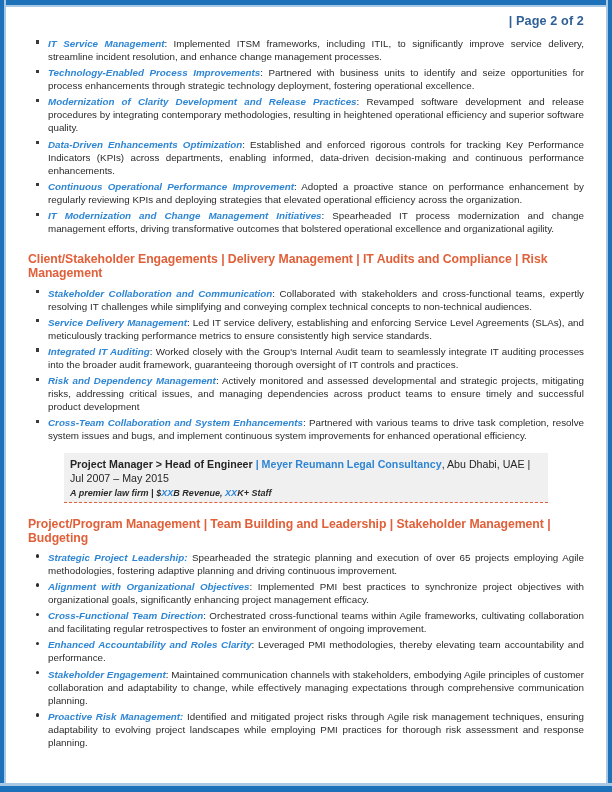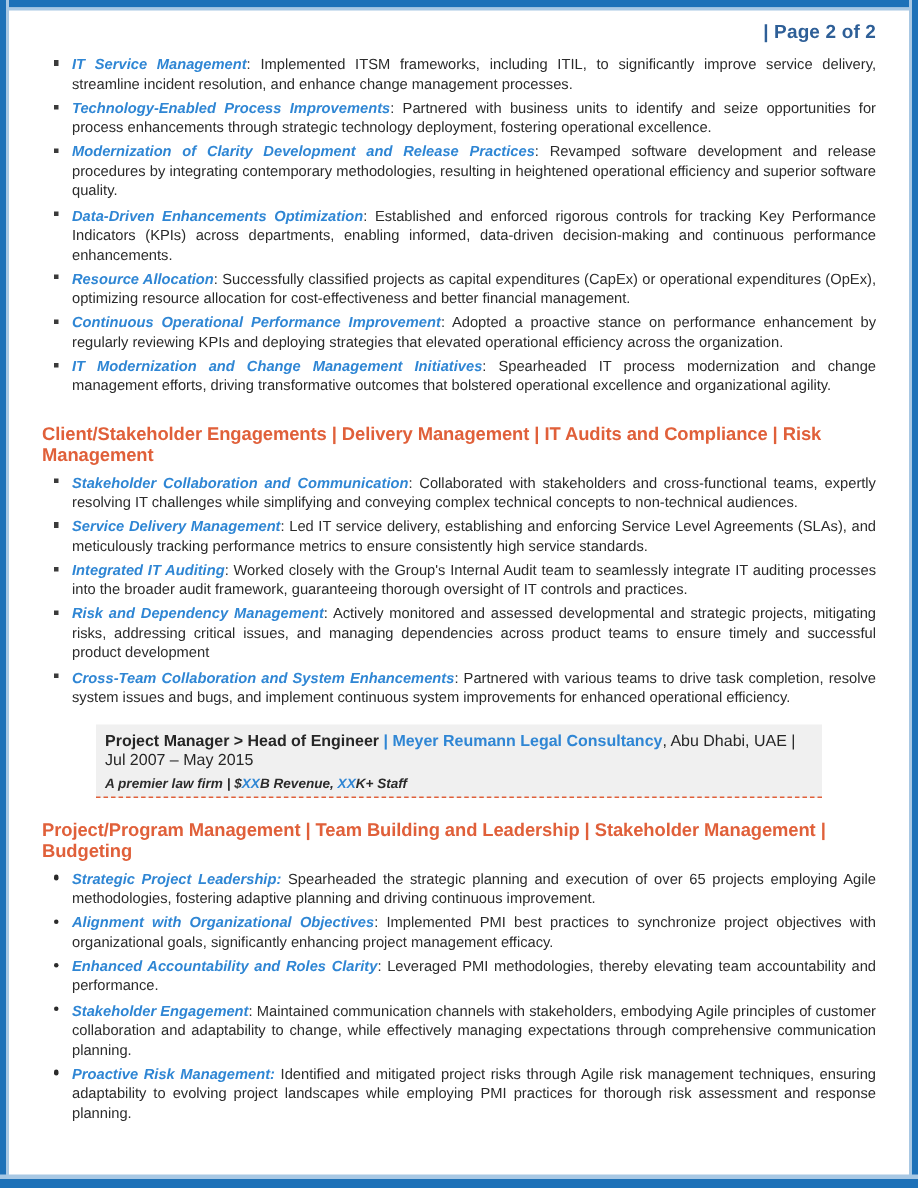--- a/index.html
+++ b/index.html
@@ -174,21 +174,20 @@
 
   <div class="content">
 
     <div class="page-num">| Page 2 of 2</div>
 
     <ul class="bullets" id="sec0-list">
         <li><span class="mk"></span><span class="lead">IT Service Management</span><span>: Implemented ITSM frameworks, including ITIL, to significantly improve service delivery, streamline incident resolution, and enhance change management processes.</span></li>
         <li><span class="mk"></span><span class="lead">Technology-Enabled Process Improvements</span><span>: Partnered with business units to identify and seize opportunities for process enhancements through strategic technology deployment, fostering operational excellence.</span></li>
         <li><span class="mk"></span><span class="lead">Modernization of Clarity Development and Release Practices</span><span>: Revamped software development and release procedures by integrating contemporary methodologies, resulting in heightened operational efficiency and superior software quality.</span></li>
         <li><span class="mk"></span><span class="lead">Data-Driven Enhancements Optimization</span><span>: Established and enforced rigorous controls for tracking Key Performance Indicators (KPIs) across departments, enabling informed, data-driven decision-making and continuous performance enhancements.</span></li>
-        <li><span class="mk"></span><span class="lead">Resource Allocation</span><span>: Successfully classified projects as capital expenditures (CapEx) or operational expenditures (OpEx), optimizing resource allocation for cost-effectiveness and better financial management.</span></li>
         <li><span class="mk"></span><span class="lead">Continuous Operational Performance Improvement</span><span>: Adopted a proactive stance on performance enhancement by regularly reviewing KPIs and deploying strategies that elevated operational efficiency across the organization.</span></li>
         <li><span class="mk"></span><span class="lead">IT Modernization and Change Management Initiatives</span><span>: Spearheaded IT process modernization and change management efforts, driving transformative outcomes that bolstered operational excellence and organizational agility.</span></li>
       </ul>
 
     <div class="sec-gap"></div>
 
     <div class="sec-head">Client/Stakeholder Engagements | Delivery Management | IT Audits and Compliance | Risk Management</div>
     <ul class="bullets" id="sec1-list">
         <li><span class="mk"></span><span class="lead">Stakeholder Collaboration and Communication</span><span>: Collaborated with stakeholders and cross-functional teams, expertly resolving IT challenges while simplifying and conveying complex technical concepts to non-technical audiences.</span></li>
         <li><span class="mk"></span><span class="lead">Service Delivery Management</span><span>: Led IT service delivery, establishing and enforcing Service Level Agreements (SLAs), and meticulously tracking performance metrics to ensure consistently high service standards.</span></li>
@@ -205,19 +204,20 @@
         <b>A premier law firm | $</b><span class="xx">XX</span><b>B Revenue, </b><span class="xx">XX</span><b>K+ Staff</b>
       </div>
     </div>
 
     <div class="sec-gap"></div>
 
     <div class="sec-head">Project/Program Management | Team Building and Leadership | Stakeholder Management | Budgeting</div>
     <ul class="bullets round" id="sec2-list">
         <li><span class="mk"></span><span class="lead">Strategic Project Leadership:</span><span> Spearheaded the strategic planning and execution of over 65 projects employing Agile methodologies, fostering adaptive planning and driving continuous improvement.</span></li>
         <li><span class="mk"></span><span class="lead">Alignment with Organizational Objectives</span><span>: Implemented PMI best practices to synchronize project objectives with organizational goals, significantly enhancing project management efficacy.</span></li>
+        <li><span class="mk"></span><span class="lead">Cross-Functional Team Direction</span><span>: Orchestrated cross-functional teams within Agile frameworks, cultivating collaboration and facilitating regular retrospectives to foster an environment of ongoing improvement.</span></li>
         <li><span class="mk"></span><span class="lead">Enhanced Accountability and Roles Clarity</span><span>: Leveraged PMI methodologies, thereby elevating team accountability and performance.</span></li>
         <li><span class="mk"></span><span class="lead">Stakeholder Engagement</span><span>: Maintained communication channels with stakeholders, embodying Agile principles of customer collaboration and adaptability to change, while effectively managing expectations through comprehensive communication planning.</span></li>
         <li><span class="mk"></span><span class="lead">Proactive Risk Management:</span><span> Identified and mitigated project risks through Agile risk management techniques, ensuring adaptability to evolving project landscapes while employing PMI practices for thorough risk assessment and response planning.</span></li>
       </ul>
 
   </div>
 </div>
 
 </body></html>

